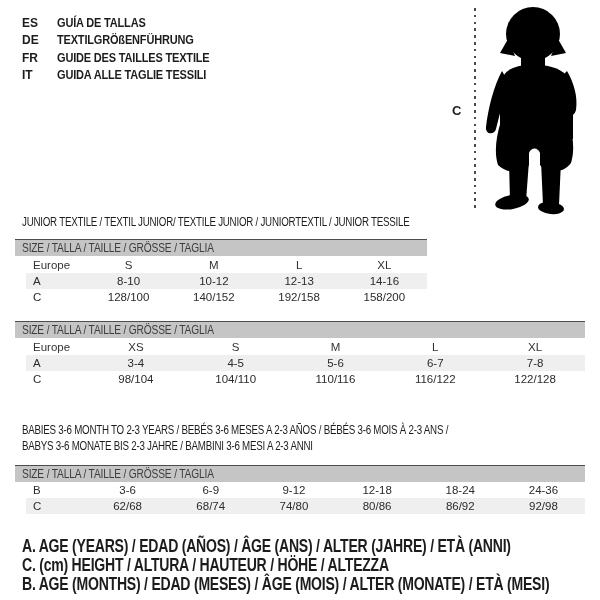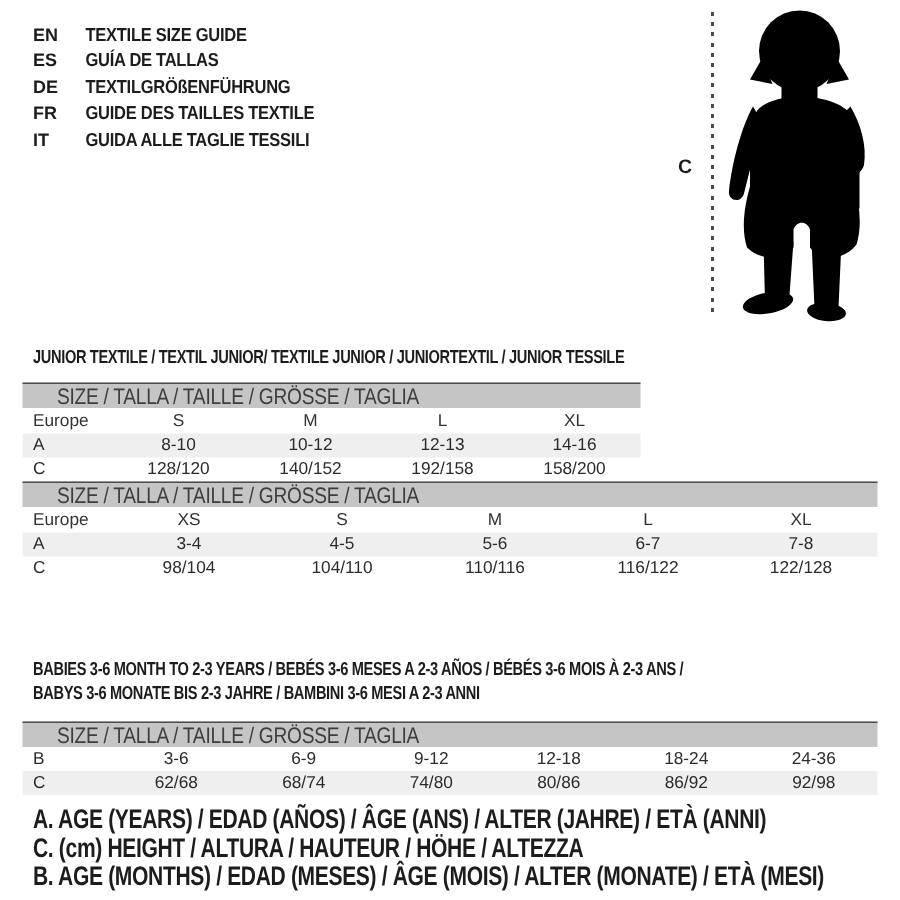--- a/index.html
+++ b/index.html
@@ -25,50 +25,46 @@
     background:repeating-linear-gradient(to bottom, #4a4a4a 0 2.6px, transparent 2.6px 6.8px);
   }
   .figure-label { position:absolute; left:452px; top:103px; font-weight:700; font-size:13px; }
   .toddler-svg { position:absolute; left:483px; top:3px; }
 
   
   .section { position:absolute; }
   #section-junior   { left:15px; top:215px; width:412px; }
   #section-children { left:15px; top:321px; width:570px; }
   #section-babies   { left:15px; top:423px; width:570px; }
-  .sec-title { font-weight:700; font-size:12.5px; margin:16px 0 0 7px; height:24px; white-space:nowrap; }
+  .sec-title { font-weight:400; font-size:12.5px; margin:0 0 0 7px; height:24px; white-space:nowrap; }
   .sec-title.two-line { height:42px; line-height:15.8px; }
   .sub-script { font-size:8.5px; vertical-align:-2px; }
 
   .size-table { width:100%; }
   .size-bar {
     height:17px; background:#c5c5c5; border-top:1.5px solid #4d4d4d;
-    box-sizing:border-box; display:flex; align-items:center; padding-left:23px;
-    font-size:15px; font-weight:400; color:#3d3d3d;
+    box-sizing:border-box; display:flex; align-items:center; padding-left:7px;
+    font-size:12px; font-weight:400; color:#3d3d3d;
   }
-  .t-row { display:flex; height:16px; align-items:center; font-size:11.5px; color:#2b2b2b; }
+  .t-row { display:flex; height:16px; align-items:center; font-size:11.5px; color:#2b2b2b;margin-left:11px; }
   .t-row.header { height:17px; color:#333333; }
   .t-row.shaded { background:#efefef; }
   .cell-label { width:60px; flex:0 0 60px; padding-left:7px; box-sizing:border-box; }
   .cell-val { flex:1; text-align:center; }
 
   
   .footnotes { position:absolute; left:22px; top:536px; }
   .footnote { height:19px; font-weight:700; font-size:18px; white-space:nowrap; }
 </style>
 </head>
 <body>
 
 <div class="canvas">
 
   <div class="lang-block" id="lang-block">
-      <div class="lang-row">
-        <span class="lang-code">EN</span>
-        <span class="lang-label cx cx88">TEXTILE SIZE GUIDE</span>
-      </div>
       <div class="lang-row">
         <span class="lang-code">ES</span>
         <span class="lang-label cx cx88">GUÍA DE TALLAS</span>
       </div>
       <div class="lang-row">
         <span class="lang-code">DE</span>
         <span class="lang-label cx cx88">TEXTILGRÖßENFÜHRUNG</span>
       </div>
       <div class="lang-row">
         <span class="lang-code">FR</span>
@@ -126,21 +122,21 @@
         </div>
         <div class="t-row shaded">
           <span class="cell-label">A</span>
           <span class="cell-val">8-10</span>
           <span class="cell-val">10-12</span>
           <span class="cell-val">12-13</span>
           <span class="cell-val">14-16</span>
         </div>
         <div class="t-row">
           <span class="cell-label">C</span>
-          <span class="cell-val">128/120</span>
+          <span class="cell-val">128/100</span>
           <span class="cell-val">140/152</span>
           <span class="cell-val">192/158</span>
           <span class="cell-val">158/200</span>
         </div>
       </div>
   </div>
 
   <div class="section" id="section-children">
     <div class="size-table">
         <div class="size-bar">

